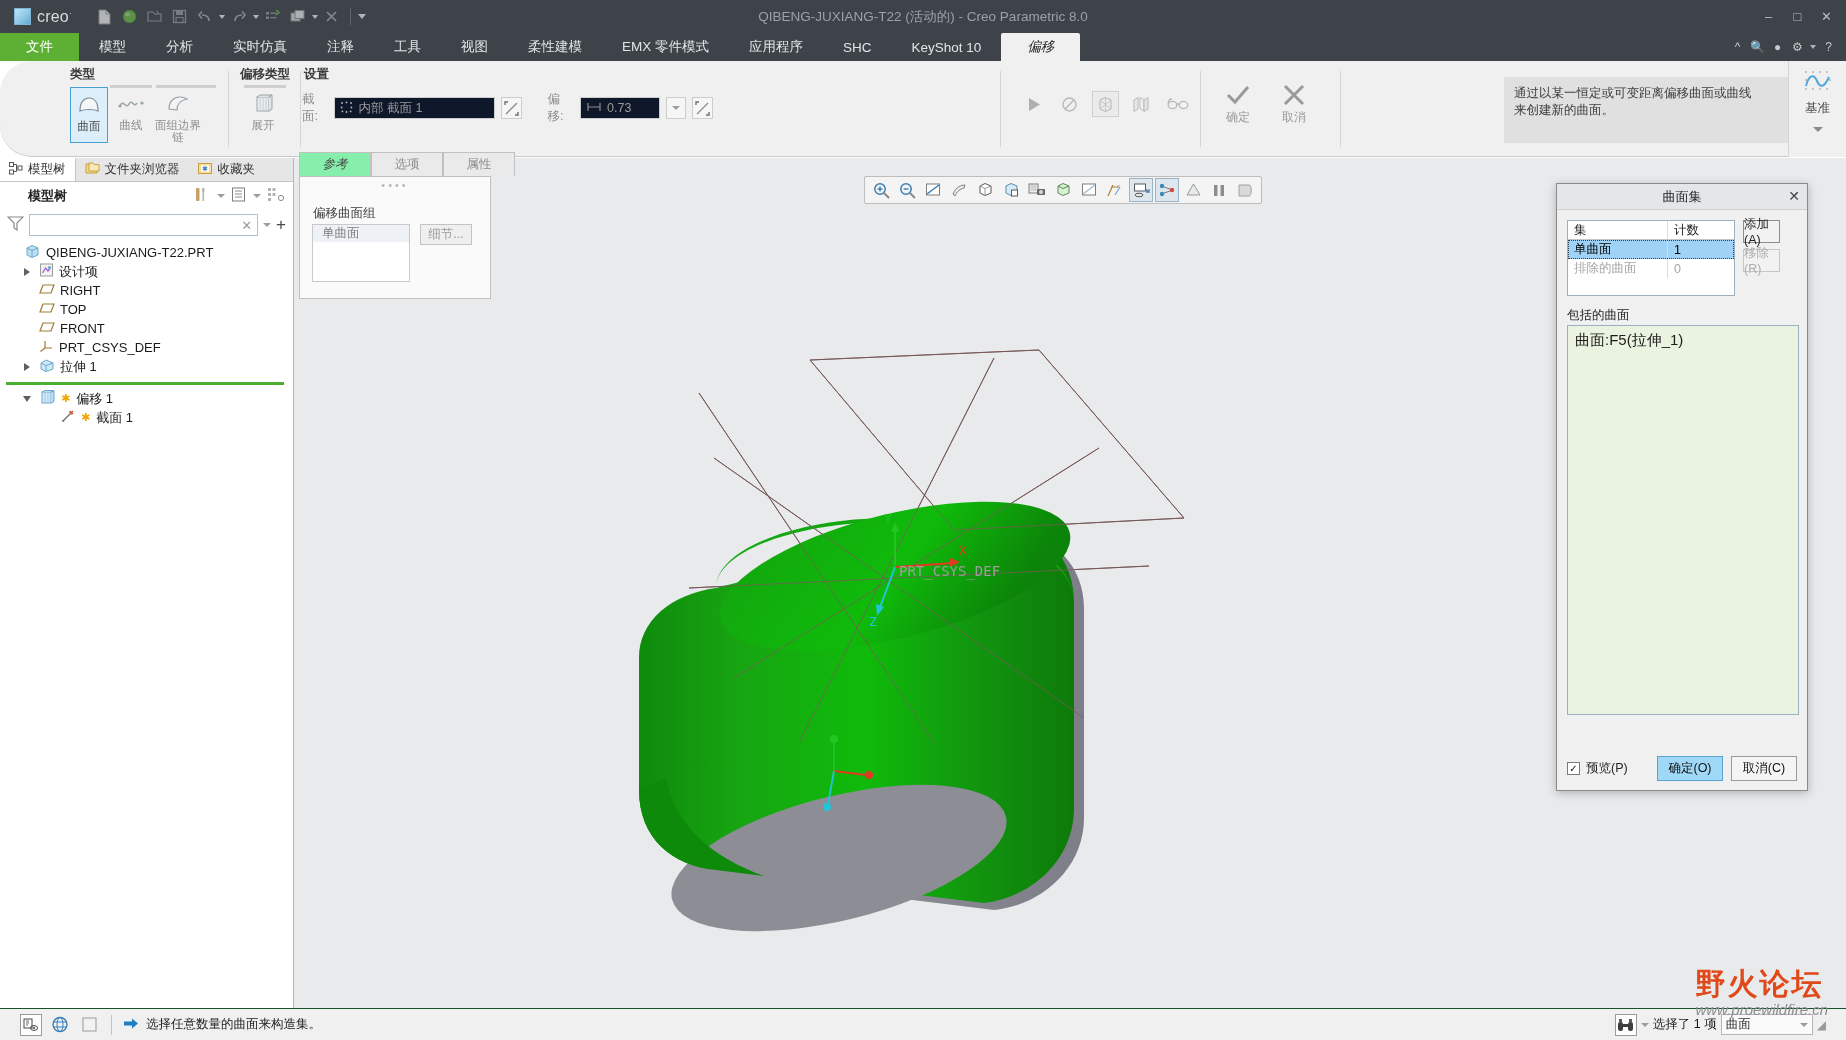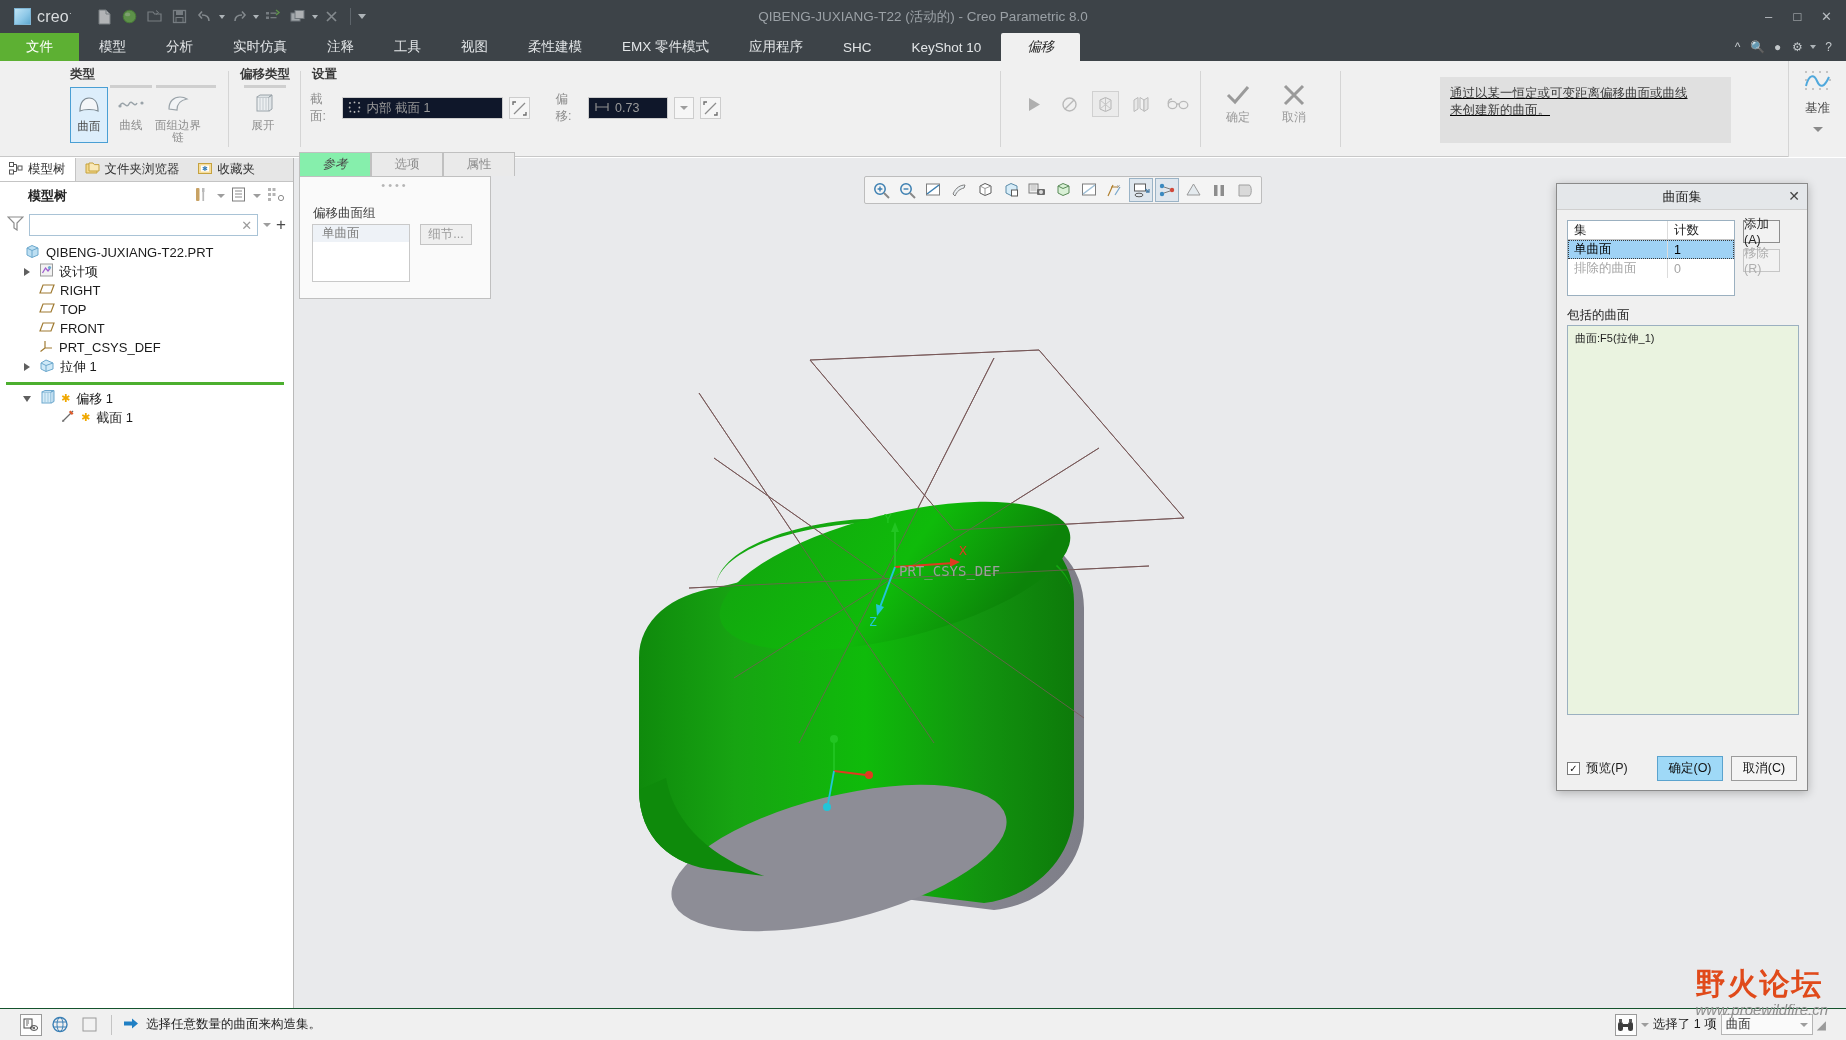--- a/index.html
+++ b/index.html
@@ -54,21 +54,21 @@
   .rtab.active-ctx {
     background:#f0f0f0; color:#2b2b2b; font-style:italic;
     padding:0 26px; border-top-left-radius:2px;border-top-right-radius:2px;
   }
   .ribbon-rightbtns { margin-left:auto; display:flex; align-items:center; gap:5px; padding-right:10px; color:#c3c8cb; }
   .rb-ico { width:15px;height:15px;display:flex;align-items:center;justify-content:center;font-size:12px; }
 
   
   .ribbon {
     position:absolute; left:0; top:61px; width:1846px; height:96px;
-    background:#f0f0f0; border-bottom:1px solid #c8c8c8;
+    background:#f0f0f0; border-bottom:1px solid #c8c8c8;border-radius:32px;
   }
   .rgroup { position:absolute; top:0; height:96px; }
   .rgroup .gtitle { position:absolute; top:5px; left:12px; font-size:12.5px; color:#3b3b3b; font-weight:bold; }
   .rsep { position:absolute; top:10px; width:1px; height:76px; background:#d5d5d5; }
 
   .type-items { position:absolute; top:26px; left:12px; display:flex; gap:4px; }
   .type-item {
     width:38px; display:flex; flex-direction:column; align-items:center; padding-top:2px;
   }
   .type-item.sel { background:#ddeefb; border:1px solid #4a9fd4; }
@@ -173,21 +173,21 @@
   .sets-row div { font-size:12.5px; padding-left:6px; display:flex;align-items:center; }
   .sets-row.dim div { color:#a5a5a5; }
   .dlg-btn {
     position:absolute; left:186px; width:37px; height:23px;
     background:#f2f2f2; border:1px solid #8e8e8e; font-size:12.5px; color:#1e1e1e;
     display:flex;align-items:center;justify-content:center;
   }
   .dlg-btn.dis { color:#aeaeae; border-color:#c6c6c6; }
   .inc-lbl { position:absolute; left:10px; top:123px; font-size:12.5px; color:#1e1e1e; }
   .inc-box { position:absolute; left:10px; top:141px; width:232px; height:390px;
-             background:#eaf3e0; border:1px solid #9bb0c0; padding:5px 7px; font-size:11px; color:#1e1e1e; }
+             background:#eaf3e0; border:1px solid #9bb0c0; padding:5px 7px; font-size:15px; color:#1e1e1e; }
   .dlg-foot { position:absolute; left:0; bottom:0; width:250px; height:44px; display:flex;align-items:center; padding:0 10px; }
   .chk { width:13px;height:13px;border:1px solid #7a7a7a;background:#fff; display:flex;align-items:center;justify-content:center;font-size:10px;color:#111; }
   .foot-lbl { font-size:12.5px;color:#1e1e1e;margin-left:6px; }
   .btn-ok { margin-left:auto; width:66px;height:25px; background:#9fd9f7; border:1px solid #5ba3ce;
             display:flex;align-items:center;justify-content:center;font-size:12.5px;color:#111; }
   .btn-cc { margin-left:8px; width:66px;height:25px; background:#f4f4f4; border:1px solid #9b9b9b;
             display:flex;align-items:center;justify-content:center;font-size:12.5px;color:#111; }
 
   
   .status { position:absolute; left:0; top:1008px; width:1846px; height:32px; background:#f0f0f0; border-top:1px solid #14532d;
@@ -356,21 +356,21 @@
                 <path d="M8 3v14M11 3v14M14 3v14" stroke="#c3cacf"></path>
                 <path d="M5 3l3-2h12l-3 2M17 3l3-2v14l-3 2" fill="#dfe4e7" stroke="#9aa3a9"></path>
               </svg>
           </div>
           <div class="ti-lbl">展开</div>
         </div>
       </div>
     </div>
     <div class="rsep" style="left:300px;"></div>
 
-    <div class="rgroup" style="left:300px;width:400px;">
+    <div class="rgroup" style="left:292px;width:400px;">
       <div class="gtitle">设置</div>
       <div class="settings-row">
         <span class="lbl-gray">截面:</span>
         <div class="fld sect">
           <span>
             <svg width="13" height="12" viewBox="0 0 13 12">
                 <circle cx="2" cy="2" r=".9" fill="#b9b9b9"></circle>
                 <circle cx="6.5" cy="1.4" r=".9" fill="#b9b9b9"></circle>
                 <circle cx="11" cy="2" r=".9" fill="#b9b9b9"></circle>
                 <circle cx="1.6" cy="6.5" r=".9" fill="#b9b9b9"></circle>
@@ -456,21 +456,21 @@
       </div>
       <div class="oc-item">
         <svg width="24" height="24" viewBox="0 0 24 24">
             <path d="M3 3l18 18M21 3L3 21" stroke="#9a9a9a" stroke-width="3"></path>
           </svg>
         <div class="oc-lbl">取消</div>
       </div>
     </div>
     <div class="rsep" style="left:1340px;"></div>
 
-    <div class="helpbox" style="left:1440px;text-decoration:underline;">
+    <div class="helpbox" style="left:1504px;">
       <div class="ht">通过以某一恒定或可变距离偏移曲面或曲线</div>
       <div class="ht">来创建新的曲面。</div>
     </div>
     <div class="helplink" style="left:1514px;">阅读更多...</div>
     <div class="rsep" style="left:1788px;"></div>
   </div>
 
   <div class="sidebtn">
     <div>
       <svg width="30" height="24" viewBox="0 0 30 24">

